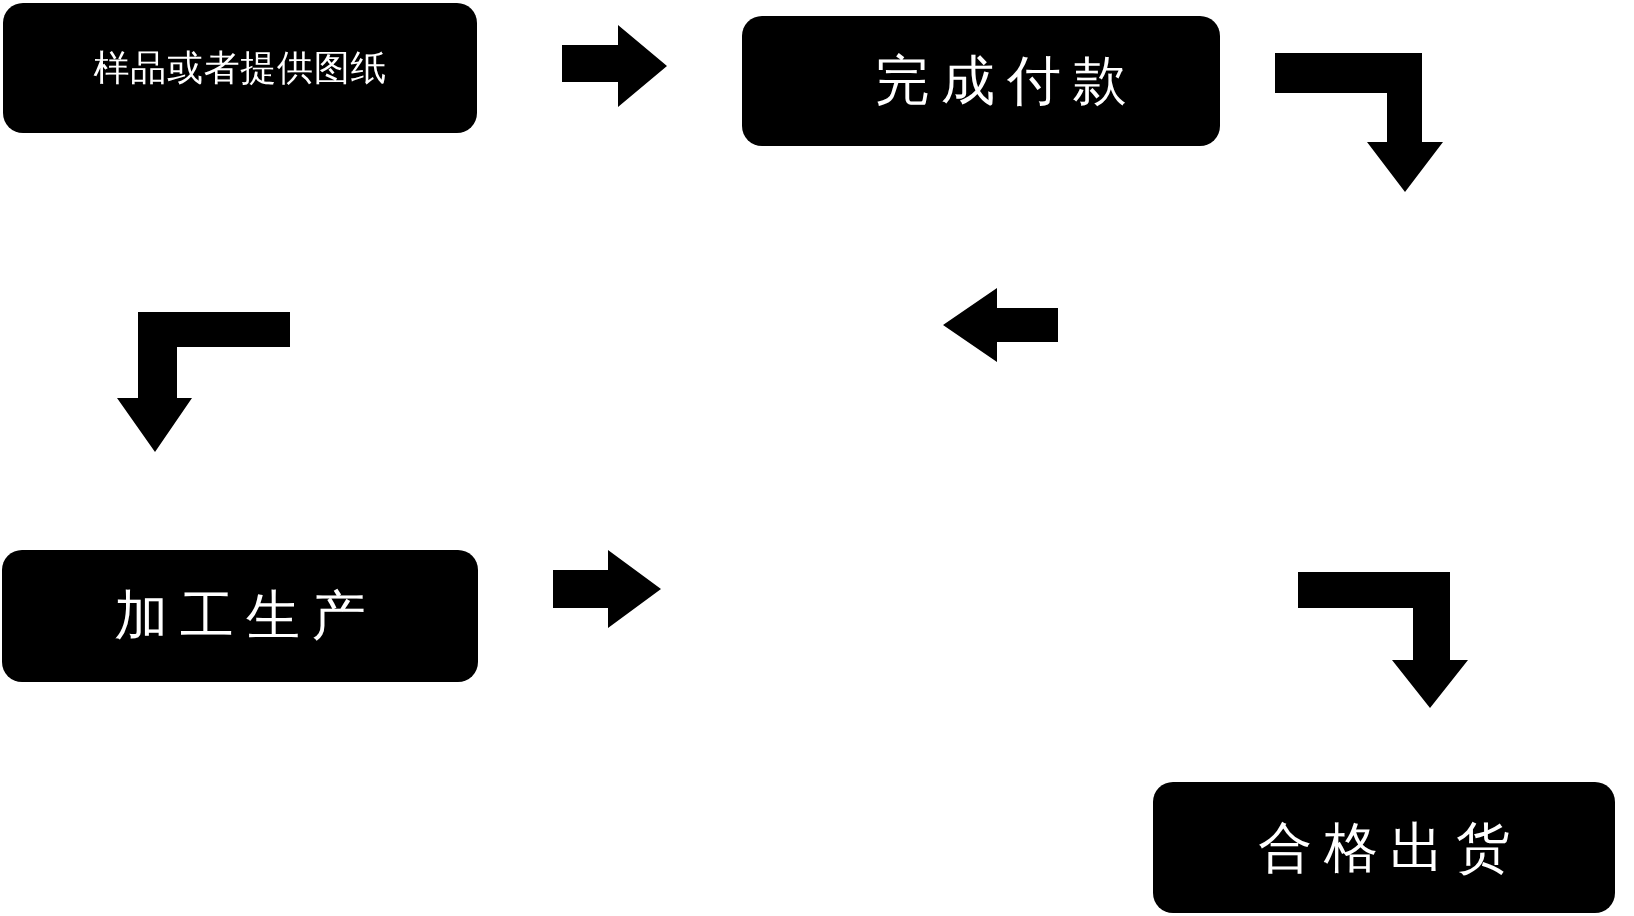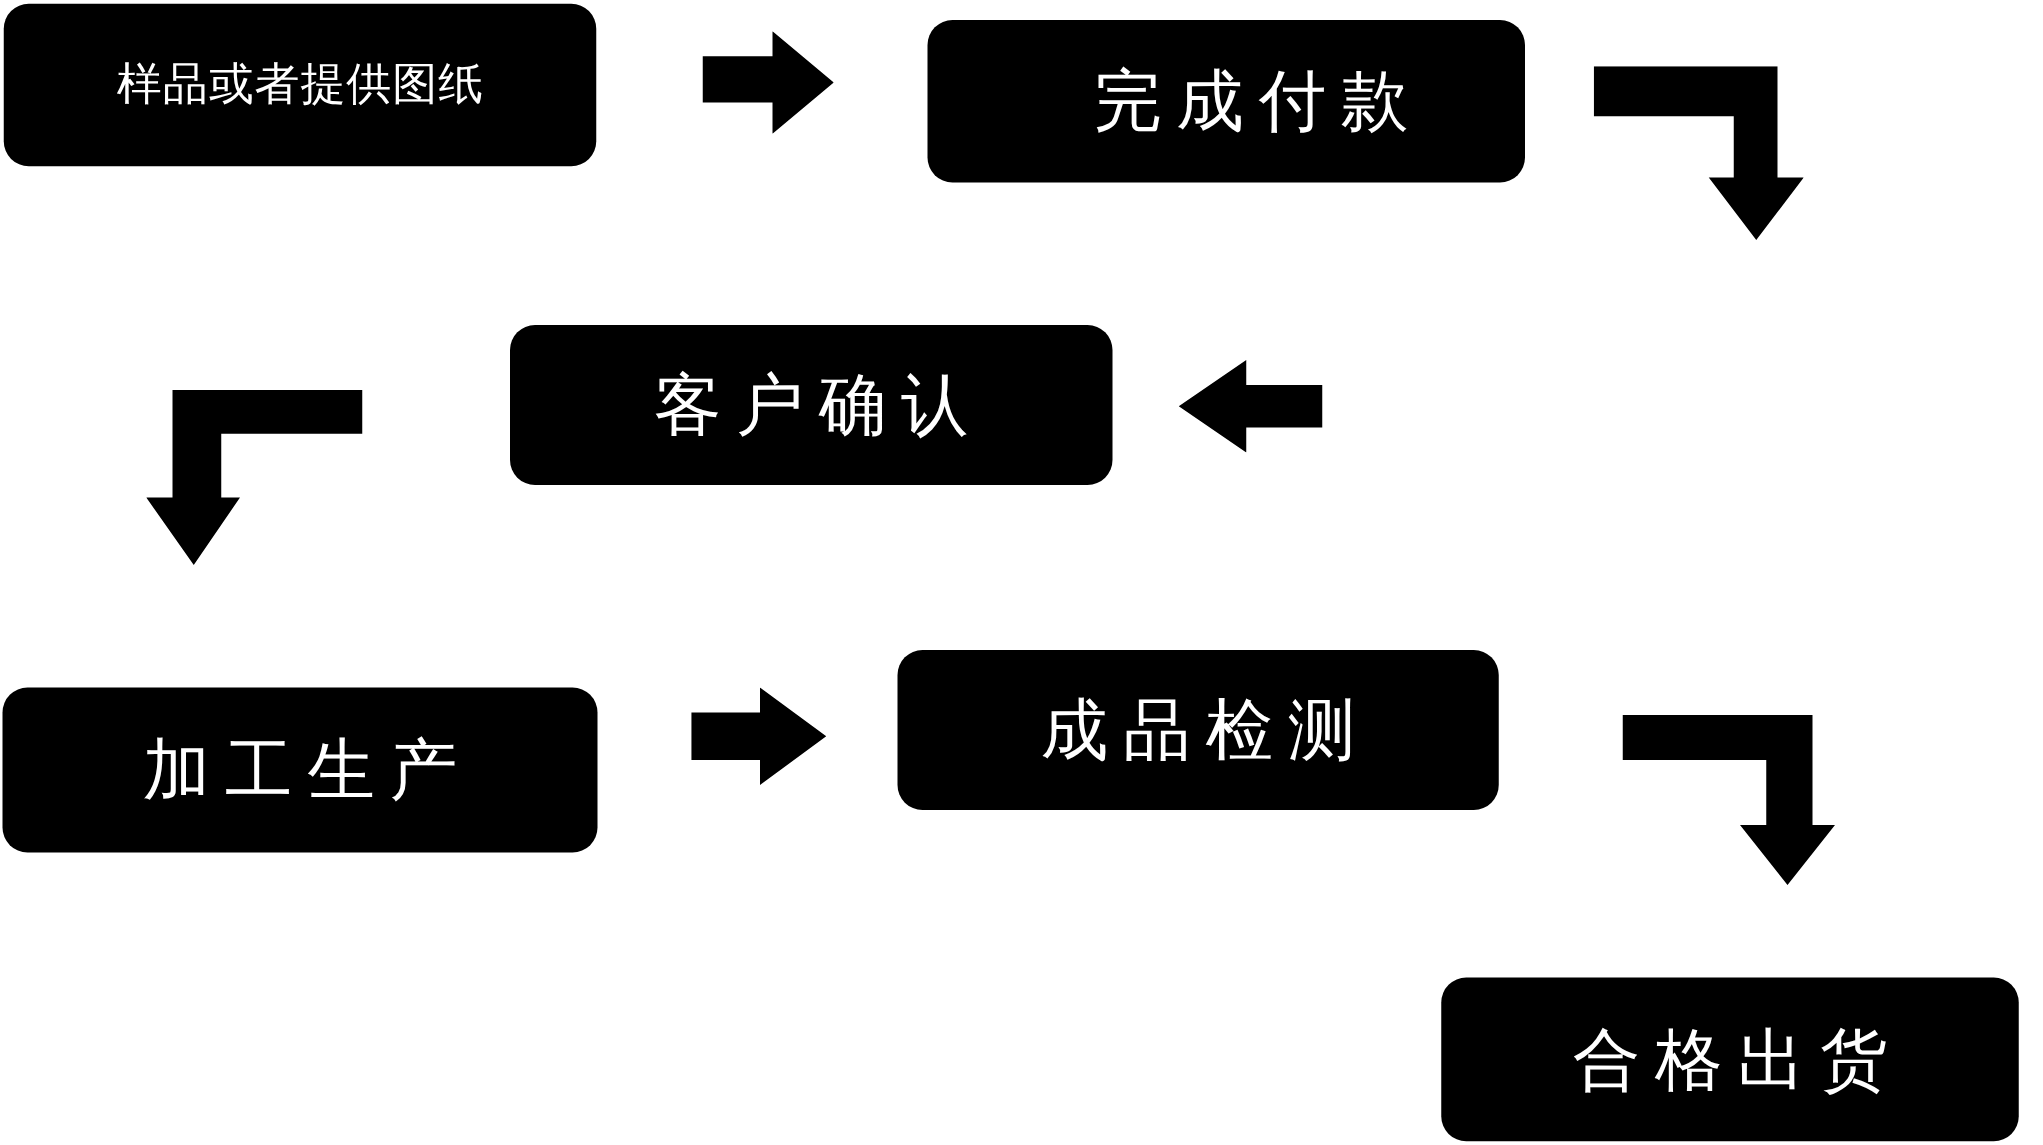--- a/index.html
+++ b/index.html
@@ -70,39 +70,33 @@
 
   <svg class="arrow" style="left:1275px; top:53px;" width="168" height="139" viewBox="0 0 168 139" aria-hidden="true">
     <polygon points="0,0 147,0 147,89 168,89 130,139 92,89 112,89 112,40 0,40"></polygon>
   </svg>
 
 
   <svg class="arrow" style="left:943px; top:288px;" width="115" height="74" viewBox="0 0 115 74" aria-hidden="true">
     <polygon points="0,37 54,0 54,20 115,20 115,54 54,54 54,74"></polygon>
   </svg>
 
-  <div class="node" style="left:408px; top:260px; width:482px; height:128px;">
-    <span class="node-label">客户确认</span>
-  </div>
 
   <svg class="arrow" style="left:117px; top:312px;" width="173" height="140" viewBox="0 0 173 140" aria-hidden="true">
     <polygon points="21,0 173,0 173,35 60,35 60,86 75,86 38,140 0,86 21,86"></polygon>
   </svg>
 
   <div class="node" style="left:2px; top:550px; width:476px; height:132px;">
     <span class="node-label">加工生产</span>
   </div>
 
   <svg class="arrow" style="left:553px; top:550px;" width="108" height="78" viewBox="0 0 108 78" aria-hidden="true">
     <polygon points="0,20 55,20 55,0 108,39 55,78 55,58 0,58"></polygon>
   </svg>
 
-  <div class="node" style="left:718px; top:520px; width:481px; height:128px;">
-    <span class="node-label">成品检测</span>
-  </div>
 
   <svg class="arrow" style="left:1298px; top:572px;" width="170" height="136" viewBox="0 0 170 136" aria-hidden="true">
     <polygon points="0,0 152,0 152,88 170,88 132,136 94,88 115,88 115,36 0,36"></polygon>
   </svg>
 
   <div class="node" style="left:1153px; top:782px; width:462px; height:131px;">
     <span class="node-label">合格出货</span>
   </div>
 
 </div>

